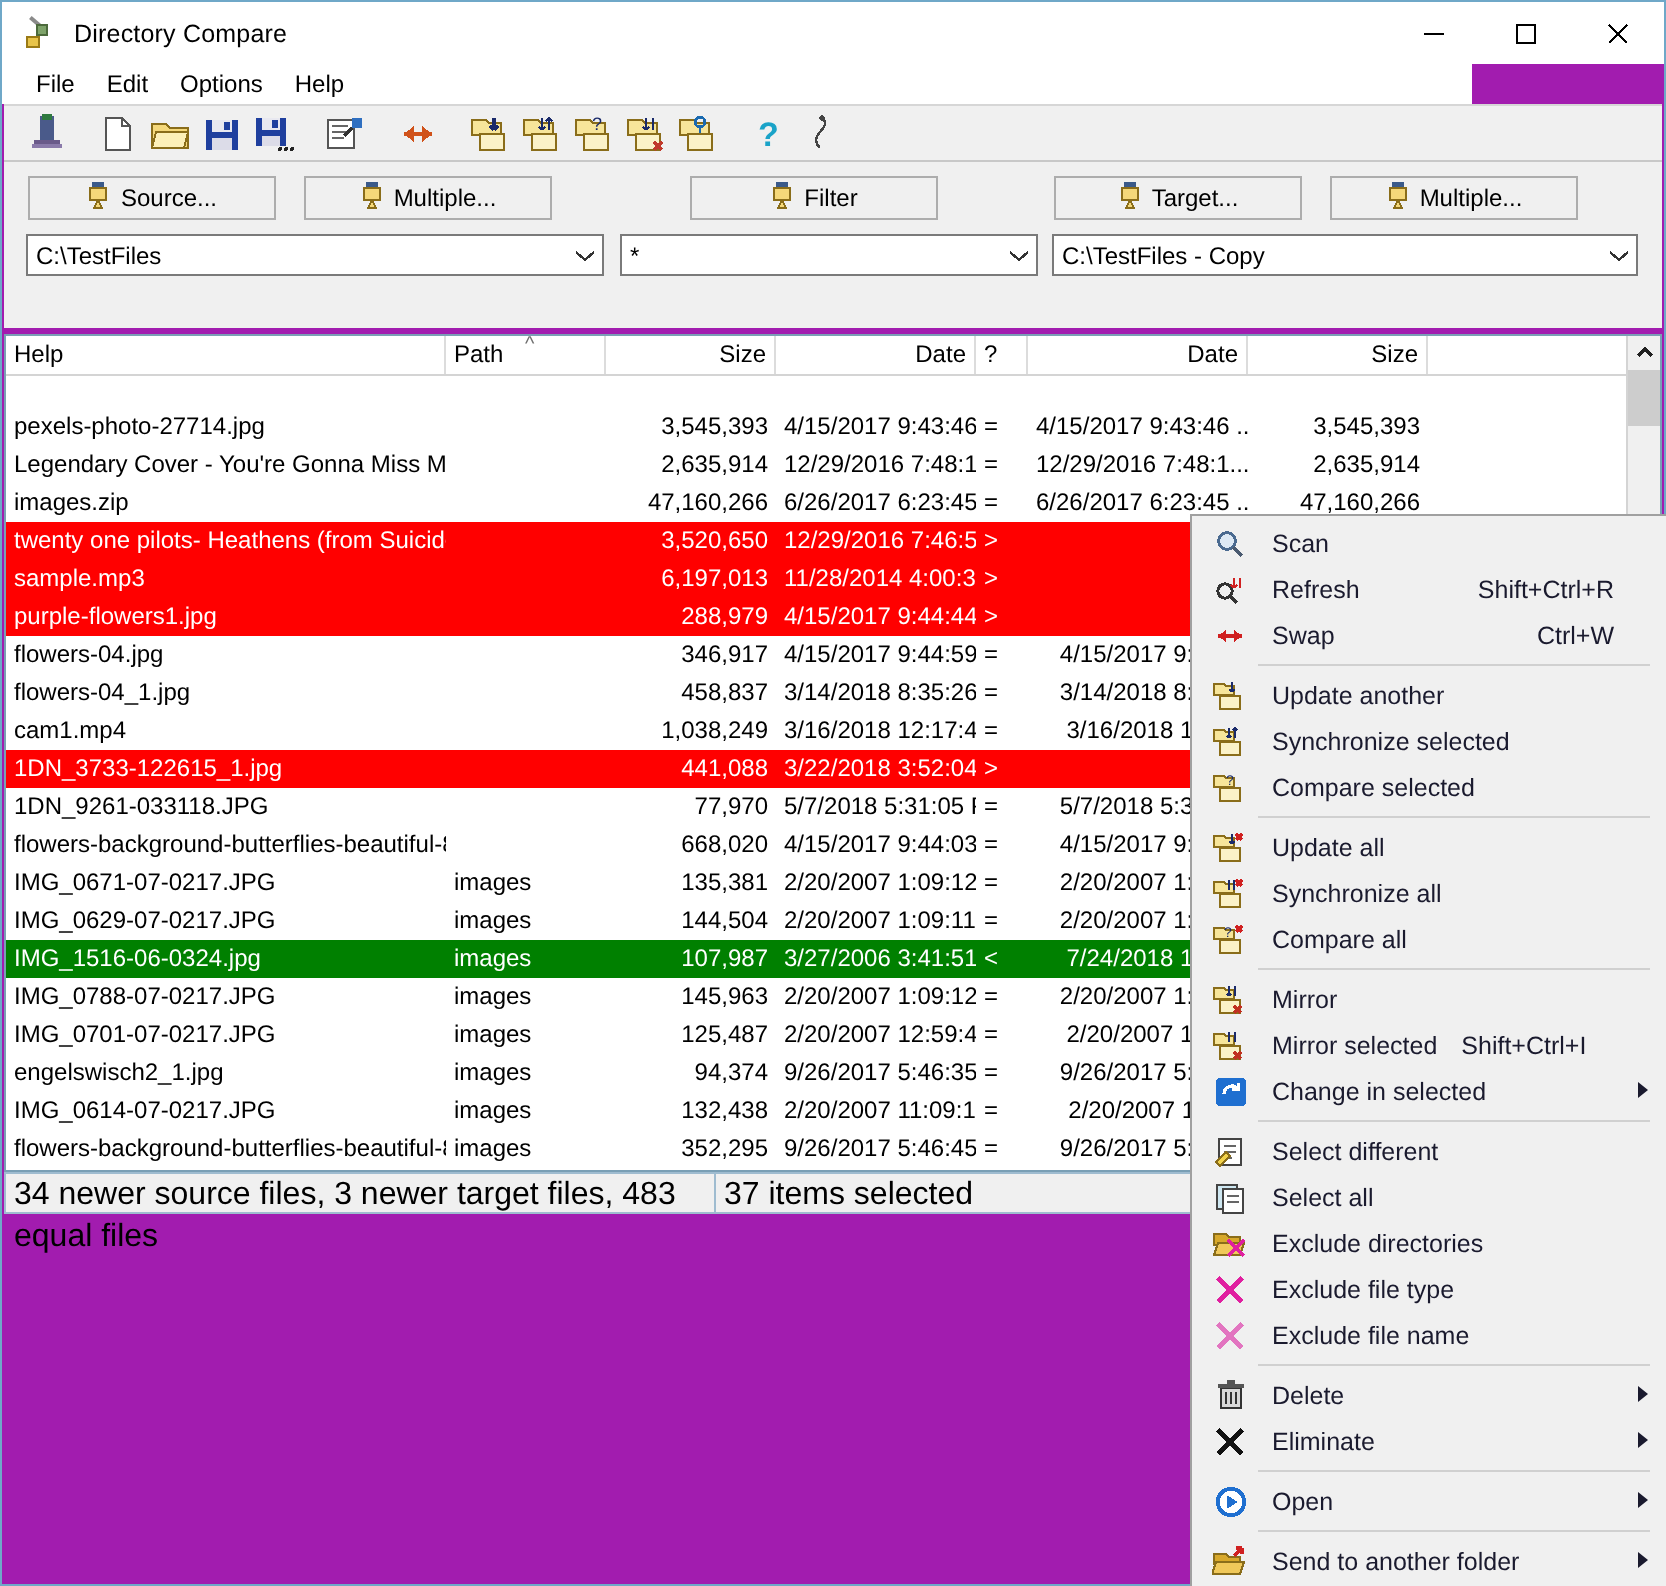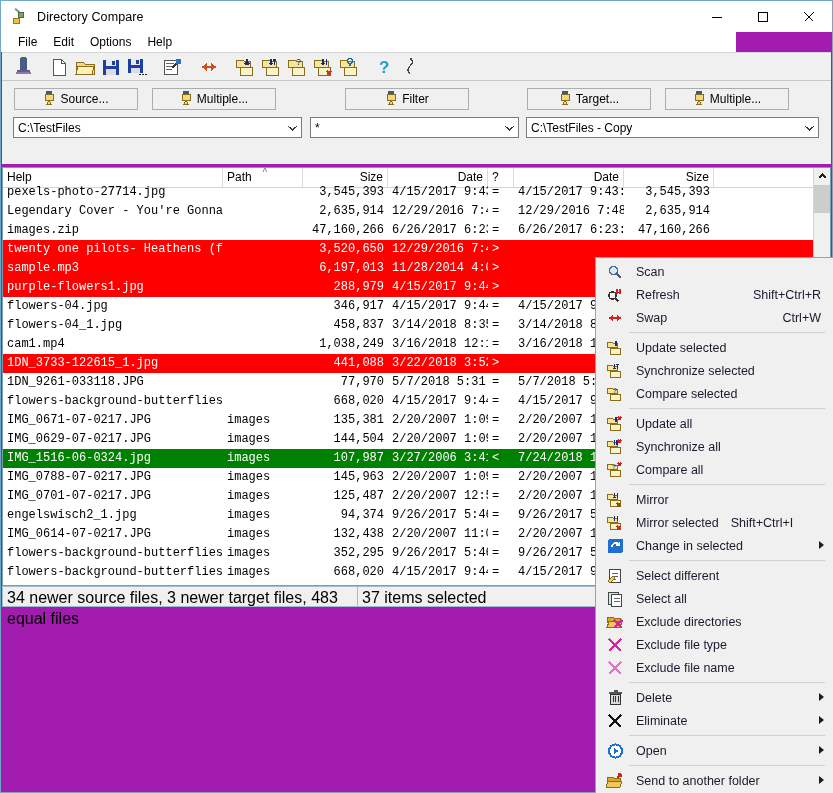--- a/index.html
+++ b/index.html
@@ -75,21 +75,21 @@
     background:#fff;border:1px solid #7a9fb5;box-sizing:border-box;overflow:hidden;
   }
   .hdr{display:flex;height:19px;background:#fff;border-bottom:1px solid #d4d4d4;font-size:12px;}
   .hdr .c{
     border-right:1px solid #dcdcdc;box-sizing:border-box;height:19px;line-height:18px;
     padding:0 4px;position:relative;overflow:hidden;white-space:nowrap;
   }
   .hdr .c.r{text-align:right;}
   .sortmark{position:absolute;left:50%;top:-4px;font-size:10px;color:#707070;}
 
-  .rows{position:absolute;left:0;top:15px;width:811px;font-family:Liberation Mono, monospace;}
+  .rows{position:absolute;left:0;top:36px;width:811px;}
   .row{display:flex;height:19px;line-height:19px;font-size:12px;white-space:nowrap;}
   .row .c{box-sizing:border-box;padding:0 4px;overflow:hidden;height:19px;}
   .row .c.r{text-align:right;}
   .row.red{background:#ff0000;color:#fff;}
   .row.green{background:#008000;color:#fff;}
 
   .vscroll{
     position:absolute;right:0;top:0;width:17px;height:417px;background:#f0f0f0;
     border-left:1px solid #d4d4d4;box-sizing:border-box;
   }
@@ -108,21 +108,21 @@
 
   
   .ctxmenu{
     position:absolute;left:594px;top:256px;width:239px;
     background:#f0f0f0;border:1px solid #a0a0a0;box-sizing:border-box;
     font-size:12.5px;color:#1a1a2e;padding:2px 0;
   }
   .ctxitem{display:flex;align-items:center;height:23px;position:relative;padding-left:8px;}
   .ctxitem .ico{width:22px;height:18px;display:flex;align-items:center;justify-content:center;flex:0 0 auto;}
   .ctxitem .txt{margin-left:10px;white-space:nowrap;}
-  .ctxitem .acc{margin-left:auto;margin-right:12px;white-space:nowrap;}
+  .ctxitem .acc{margin-left:auto;margin-right:26px;white-space:nowrap;}
   .ctxitem .acc.tight{margin-left:12px;margin-right:0;}
   .ctxitem .sub{position:absolute;right:9px;top:7px;width:0;height:0;border-left:5px solid #1a1a2e;border-top:4px solid transparent;border-bottom:4px solid transparent;}
   .ctxsep{height:1px;background:#d0d0d0;margin:3px 8px 3px 33px;}
 
   svg{shape-rendering:crispEdges;}
 </style>
 </head>
 <body>
 
 <div class="window">
@@ -643,21 +643,21 @@
       </div>
       <div class="ctxsep"></div>
       <div class="ctxitem">
         <span class="ico">
           <svg width="18" height="16" viewBox="0 0 18 16">
             <path d="M1 2 h5 l1.2 1.2 h4 v4.5 h-10.2 z" fill="#f7e59a" stroke="#8a6d1a"></path>
             <path d="M4 8 h10 v6.5 h-10 z" fill="#fbf2c8" stroke="#8a6d1a"></path>
             <path d="M10 1 v5 m0 0 l-1.4 -1.4 m1.4 1.4 l1.4 -1.4" stroke="#1a2a6a" stroke-width="1.3" fill="none"></path>
           </svg>
         </span>
-        <span class="txt">Update selected</span>
+        <span class="txt">Update another</span>
       </div>
       <div class="ctxitem">
         <span class="ico">
           <svg width="18" height="16" viewBox="0 0 18 16">
             <path d="M1 2 h5 l1.2 1.2 h4 v4.5 h-10.2 z" fill="#f7e59a" stroke="#8a6d1a"></path>
             <path d="M4 8 h10 v6.5 h-10 z" fill="#fbf2c8" stroke="#8a6d1a"></path>
             <path d="M8.5 1 v5 m0 0 l-1.2 -1.2 m1.2 1.2 l1.2 -1.2" stroke="#1a2a6a" stroke-width="1.2" fill="none"></path>
             <path d="M11.5 6 v-5 m0 0 l-1.2 1.2 m1.2 -1.2 l1.2 1.2" stroke="#1a2a6a" stroke-width="1.2" fill="none"></path>
           </svg>
         </span>

